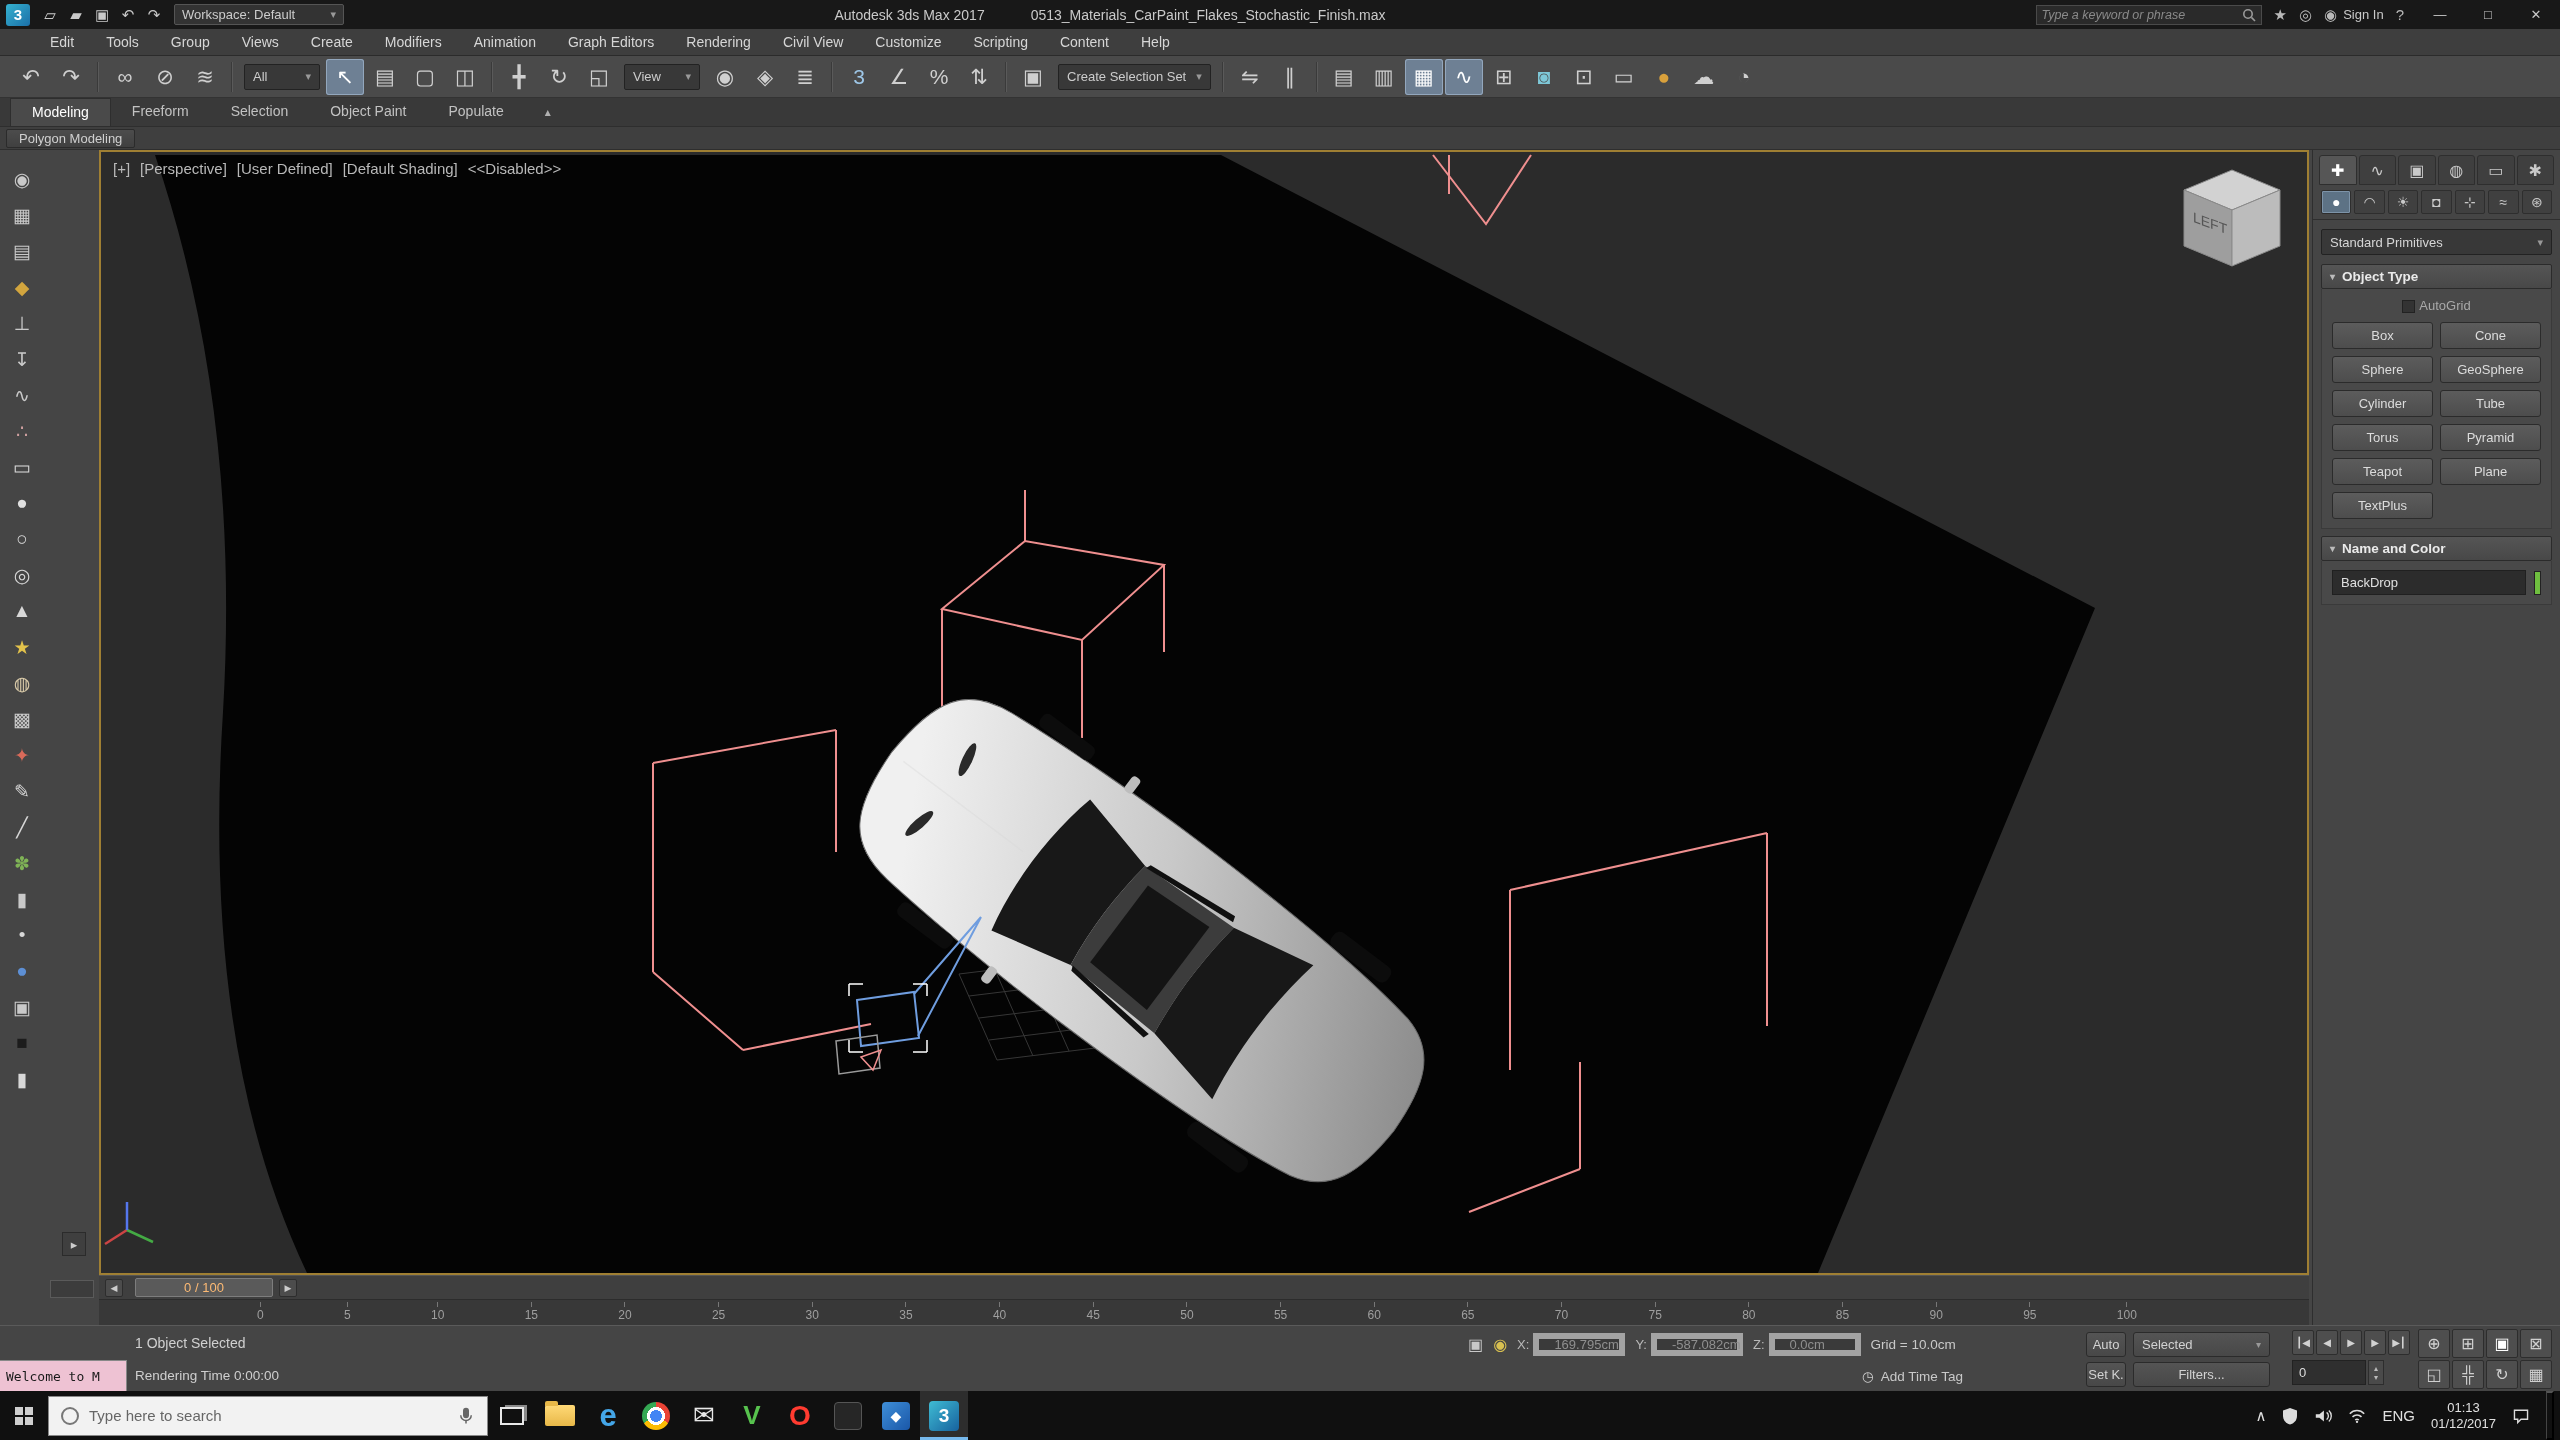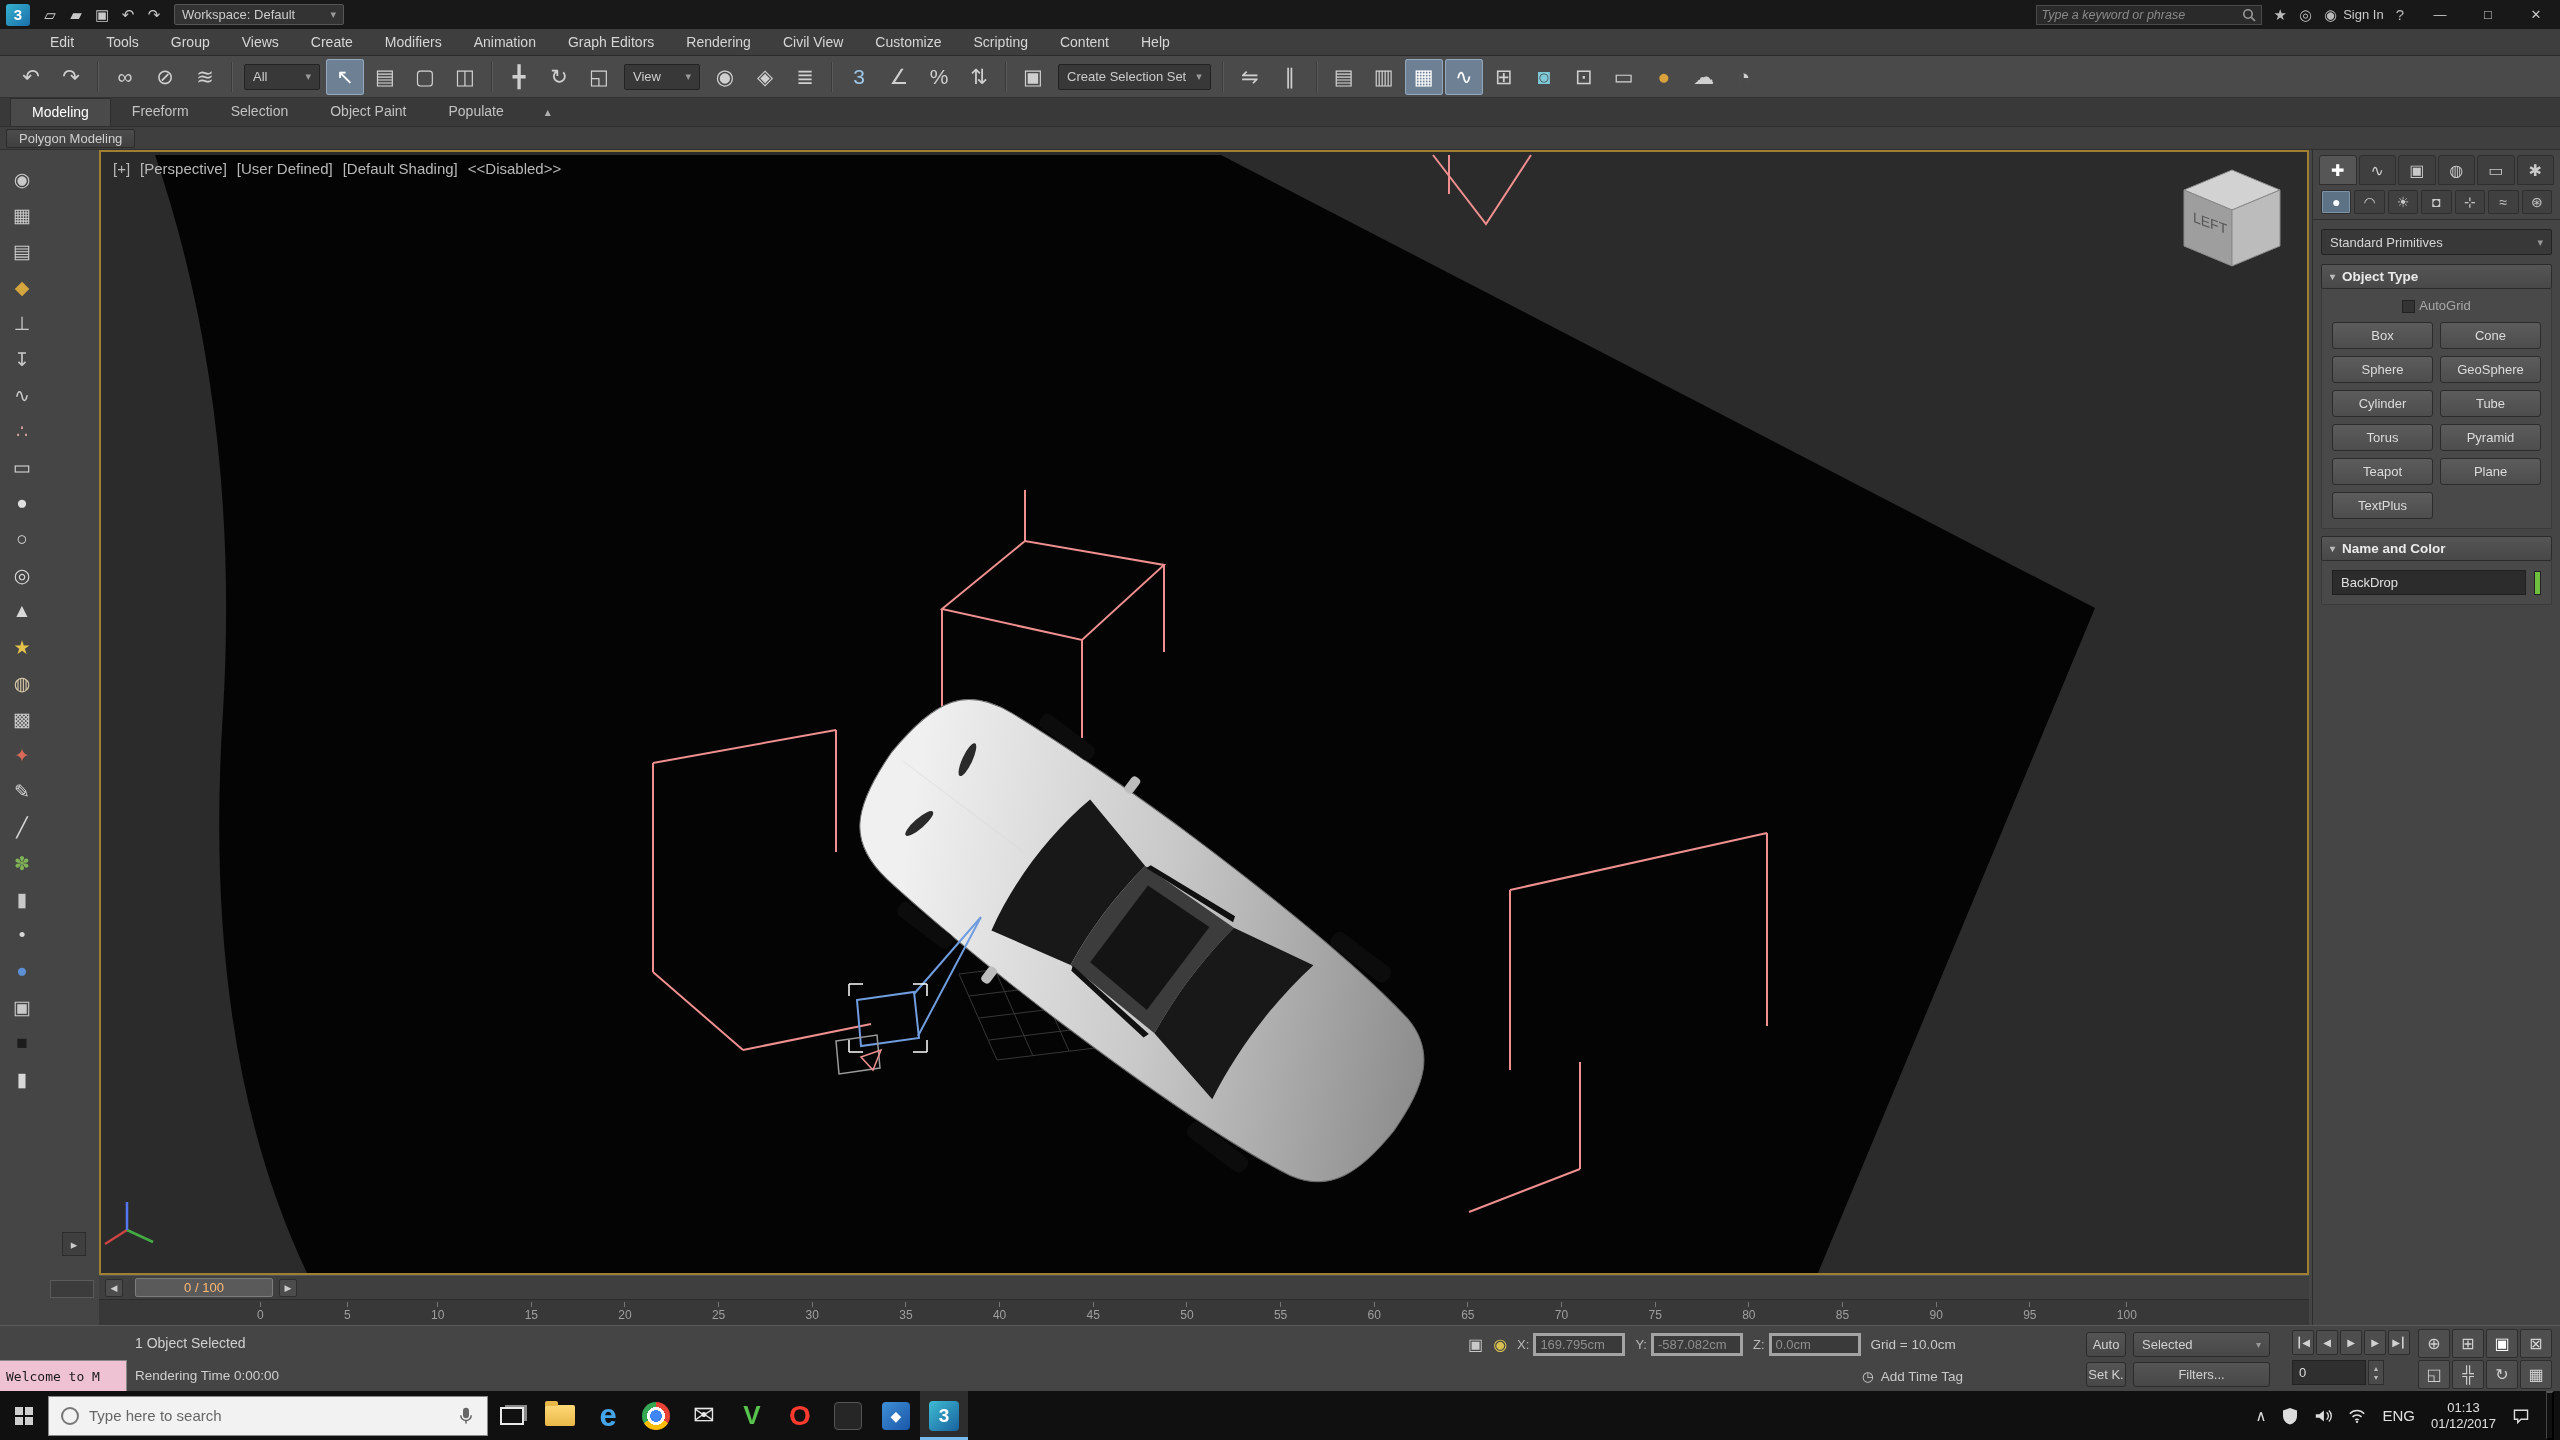--- a/index.html
+++ b/index.html
@@ -89,21 +89,21 @@
 .tick i{width:1px;height:5px;background:#777;margin-bottom:1px}
 
 
 #statusbar{position:absolute;left:0;top:1325px;width:2560px;height:66px;background:#454545;border-top:1px solid #5a5a5a}
 #sel-status{position:absolute;left:135px;top:9px;font-size:14px;color:#d0d0d0}
 #listener{position:absolute;left:0;top:34px;width:127px;height:32px;background:#eec2d3;border-right:1px solid #888;border-top:1px solid #888;color:#1a1a1a;font:13px "DejaVu Sans Mono",monospace;display:flex;align-items:center;padding-left:6px;white-space:nowrap;overflow:hidden}
 #rtime{position:absolute;left:135px;top:42px;font-size:13.5px;color:#cfcfcf}
 #coordrow{position:absolute;left:1468px;top:7px;display:flex;align-items:center;gap:10px}
 .sicon{font-size:16px;color:#c9c9c9;background:none;border:none}
 .coord{display:flex;align-items:center;gap:4px;font-size:13px;color:#b9b9b9}
-.cfield{width:92px;height:23px;background:#3a3a3a;border:3px solid #a3a3a3;color:#8f8f8f;font-size:13px;display:flex;align-items:center;padding:0 4px}
+.cfield{width:92px;height:23px;background:#3a3a3a;border:6px solid #a3a3a3;color:#8f8f8f;font-size:13px;display:flex;align-items:center;padding:0 15px}
 #gridlabel{font-size:13.5px;color:#c9c9c9}
 #timetag{position:absolute;left:1862px;top:42px;display:flex;gap:7px;align-items:center;font-size:13.5px;color:#c9c9c9}
 .sb-btn{position:absolute;height:25px;background:linear-gradient(#545454,#484848);border:1px solid #2b2b2b;border-radius:3px;color:#d2d2d2;font-size:13px;font-family:inherit}
 #selectedDD{position:absolute;left:2133px;top:6px;width:137px;height:25px}
 #playback{position:absolute;left:2292px;top:4px;width:124px;display:flex;flex-wrap:wrap;gap:2px;align-content:flex-start}
 .pb-btn{width:22px;height:25px;background:#4e4e4e;border:1px solid #2d2d2d;border-radius:2px;color:#d2d2d2;font-size:10px;display:flex;align-items:center;justify-content:center}
 .tfield{width:74px;height:25px;background:#2f2f2f;border:1px solid #222;color:#ddd;font-size:13px;display:flex;align-items:center;padding:0 6px;margin-top:3px}
 .spin{width:16px;height:25px;display:flex;flex-direction:column;align-items:center;justify-content:center;font-size:8px;color:#bbb;background:#4a4a4a;border:1px solid #2d2d2d;margin-top:3px}
 #navgrid{position:absolute;right:8px;top:3px;display:grid;grid-template-columns:repeat(4,32px);grid-auto-rows:29px;gap:2px}
 .nav-btn{background:#4e4e4e;border:1px solid #2d2d2d;border-radius:2px;color:#cfcfcf;font-size:16px;display:flex;align-items:center;justify-content:center}
@@ -148,20 +148,24 @@
 
     <button class="qa-btn"><i style="font-style:normal">▱</i></button>
         <button class="qa-btn"><i style="font-style:normal">▰</i></button>
         <button class="qa-btn"><i style="font-style:normal">▣</i></button>
         <button class="qa-btn"><i style="font-style:normal">↶</i></button>
         <button class="qa-btn"><i style="font-style:normal">↷</i></button>
       </span>
     <span class="combo ws">
         <span>Workspace: Default</span>
       </span>
+    <div class="tb-center">
+      <span>Autodesk 3ds Max 2017</span>
+      <span>0513_Materials_CarPaint_Flakes_Stochastic_Finish.max</span>
+    </div>
     <div class="tb-right">
       <span class="searchbox">
         <input placeholder="Type a keyword or phrase" style="">
         <svg width="14" height="14" viewBox="0 0 14 14">
             <circle cx="6" cy="6" r="4.2" fill="none" stroke="#9a9a9a" stroke-width="1.6"></circle>
             <line x1="9.4" y1="9.4" x2="13" y2="13" stroke="#9a9a9a" stroke-width="1.6"></line>
           </svg>
       </span>
       <button class="ti">★</button>
       <button class="ti">◎</button>

